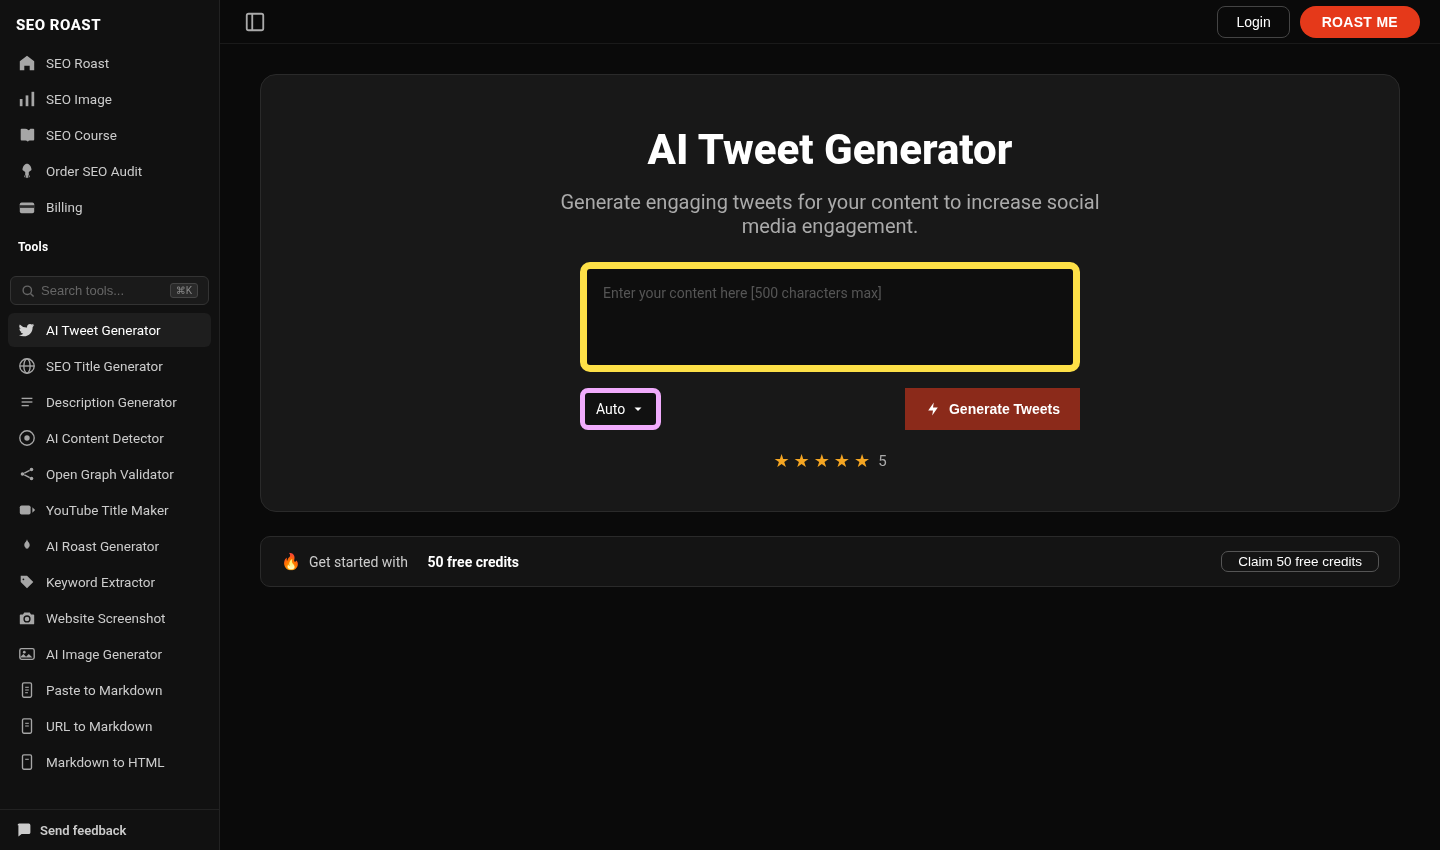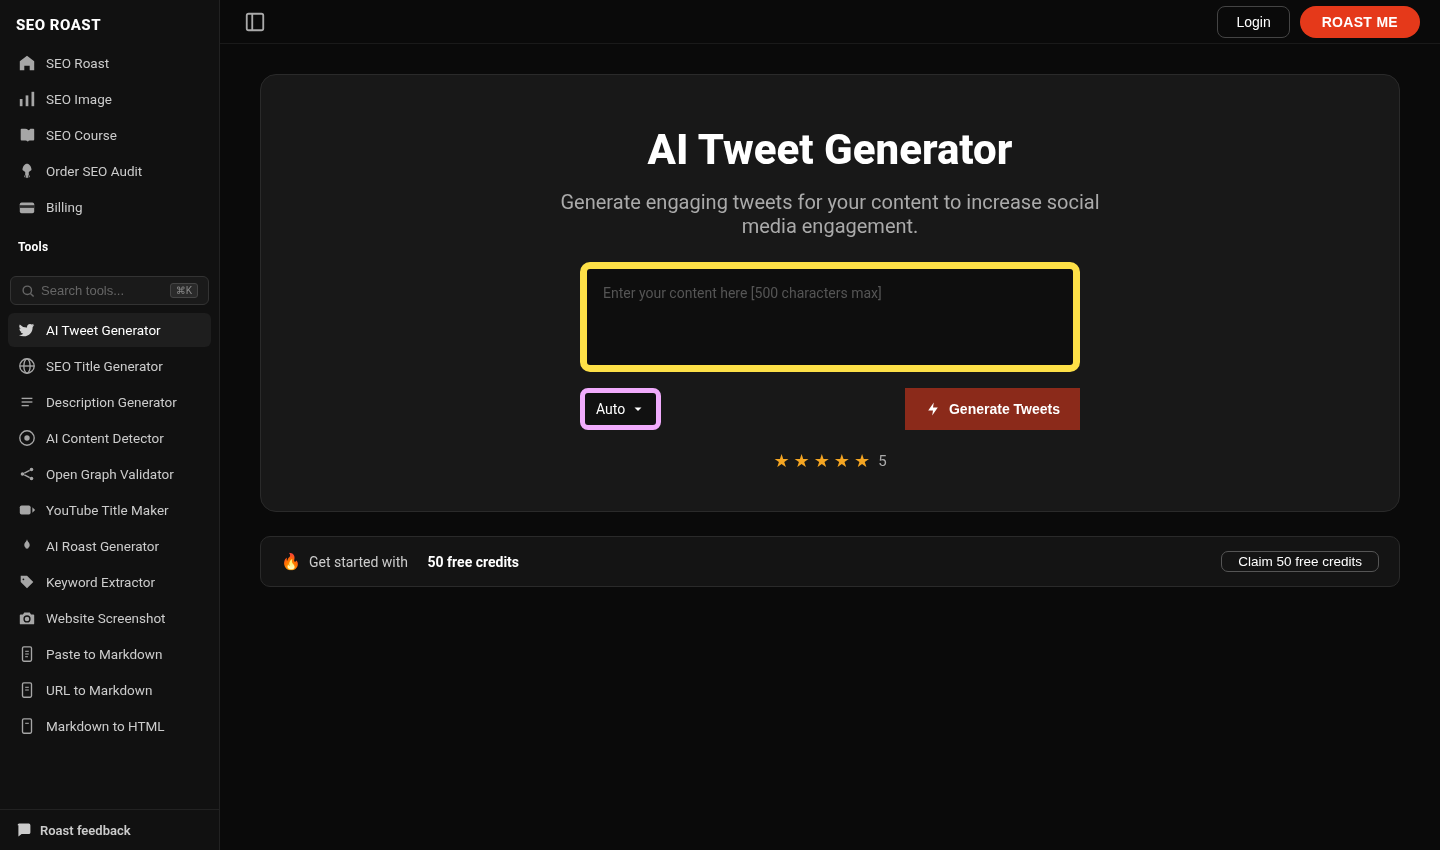--- a/index.html
+++ b/index.html
@@ -431,20 +431,28 @@
     </div>
 
     <div class="nav-item">
       <svg class="icon" viewBox="0 0 20 20" fill="currentColor">
         <path d="M7 4l-1.5 2H3a1 1 0 00-1 1v9a1 1 0 001 1h14a1 1 0 001-1V7a1 1 0 00-1-1h-2.5L13 4H7zm3 3a4 4 0 110 8 4 4 0 010-8zm0 1.5a2.5 2.5 0 100 5 2.5 2.5 0 000-5z"></path>
       </svg>
       <span>Website Screenshot</span>
     </div>
 
 
+    <div class="nav-item">
+      <svg class="icon" viewBox="0 0 20 20" fill="currentColor">
+        <rect x="2" y="4" width="16" height="12" rx="2" stroke="currentColor" stroke-width="1.5" fill="none"></rect>
+          <circle cx="7" cy="8" r="1.5"></circle>
+          <path d="M2 14l4-4 3 3 3-3 4 4"></path>
+      </svg>
+      <span>AI Image Generator</span>
+    </div>
 
     <div class="nav-item">
       <svg class="icon" viewBox="0 0 20 20" fill="currentColor">
         <rect x="5" y="2" width="10" height="16" rx="1.5" stroke="currentColor" stroke-width="1.5" fill="none"></rect>
           <line x1="8" y1="7" x2="12" y2="7" stroke="currentColor" stroke-width="1.2"></line>
           <line x1="8" y1="10" x2="12" y2="10" stroke="currentColor" stroke-width="1.2"></line>
           <line x1="8" y1="13" x2="11" y2="13" stroke="currentColor" stroke-width="1.2"></line>
       </svg>
       <span>Paste to Markdown</span>
     </div>
@@ -464,21 +472,21 @@
           <line x1="8" y1="7" x2="12" y2="7" stroke="currentColor" stroke-width="1.2"></line>
       </svg>
       <span>Markdown to HTML</span>
     </div>
   </div>
 
   <div class="sidebar-feedback">
     <svg width="16" height="16" viewBox="0 0 20 20" fill="currentColor">
       <path d="M2 4a2 2 0 012-2h12a2 2 0 012 2v9a2 2 0 01-2 2H7l-4 3V4z"></path>
     </svg>
-    <span>Roast feedback</span>
+    <span>Send feedback</span>
   </div>
 </nav>
 
 <div class="main">
 
   <div class="topbar">
     <div class="topbar-left">
       <button class="sidebar-toggle">
         <svg width="22" height="22" viewBox="0 0 24 24" fill="none" stroke="currentColor" stroke-width="2">
           <rect x="3" y="3" width="18" height="18" rx="2"></rect>

